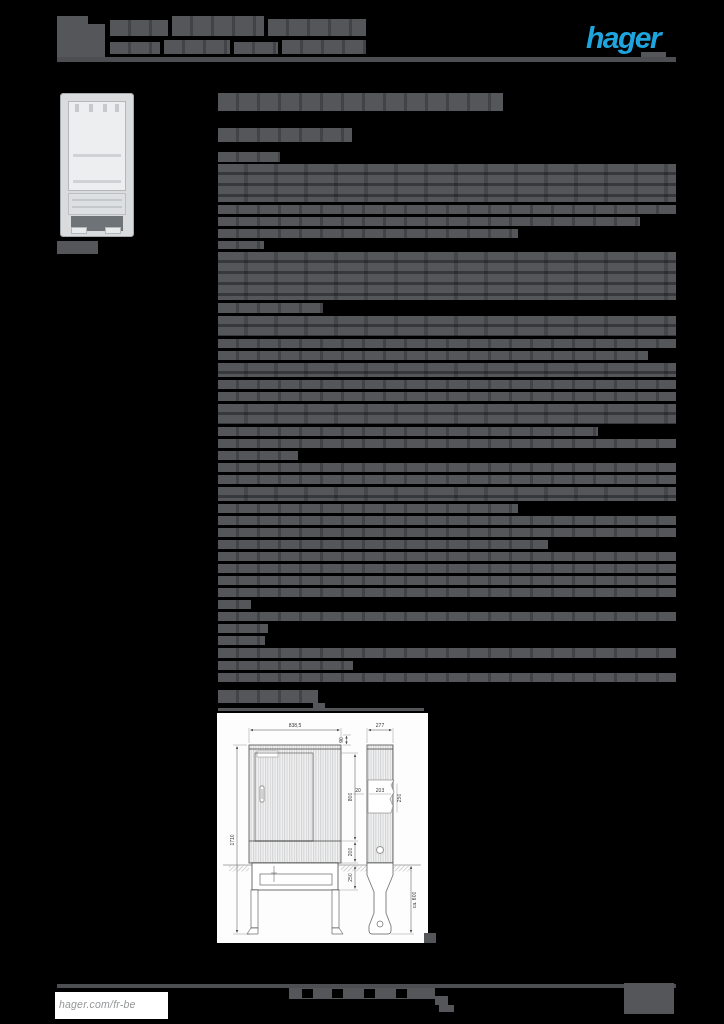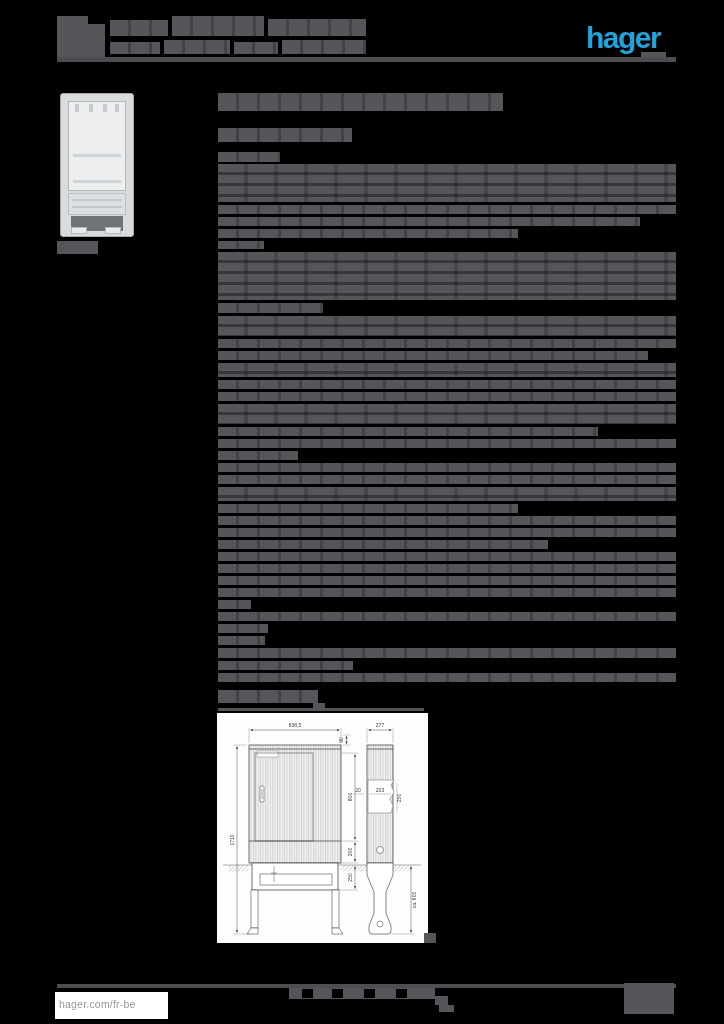--- a/index.html
+++ b/index.html
@@ -6,36 +6,36 @@
   .stage{position:relative;width:724px;height:1024px;background:#000;overflow:hidden;
          font-family:"Liberation Sans", sans-serif;}
   .red{position:absolute;background:#54565a;}
   .red.line{background-image:repeating-linear-gradient(90deg, transparent 0 18px, rgba(0,0,0,.22) 18px 21px);}
   .red.solid{background-image:
       repeating-linear-gradient(180deg, transparent 0 8px, rgba(0,0,0,.35) 8px 11px),
       repeating-linear-gradient(90deg, transparent 0 26px, rgba(0,0,0,.18) 26px 30px);}
   .rule{position:absolute;background:#4c4e51;}
   .logo{position:absolute;left:586px;top:22px;width:86px;height:34px;
         color:#1fa5de;font-weight:bold;font-size:30px;letter-spacing:-1.5px;
-        filter:blur(.6px);line-height:32px;}
+        filter:blur(.6px);line-height:32px;font-style:italic;}
   
   .photo{position:absolute;left:60px;top:93px;width:74px;height:144px;
          background:#d9dbdd;border:1px solid #a6abaf;border-radius:3px;box-sizing:border-box;}
   .ph-win{position:absolute;left:7px;top:7px;width:58px;height:90px;background:#eceeef;
           border:1px solid #b3b8bb;box-sizing:border-box;}
   .ph-rail{position:absolute;left:4px;width:48px;height:3px;background:#cfd3d5;}
   .ph-hinge{position:absolute;top:2px;width:4px;height:8px;background:#c6cacc;}
   .ph-mid{position:absolute;left:7px;top:99px;width:58px;height:22px;background:#dde0e2;
           border:1px solid #bcc0c3;box-sizing:border-box;}
   .ph-groove{position:absolute;left:3px;width:50px;height:2px;background:#c4c8ca;}
   .ph-open{position:absolute;left:10px;top:122px;width:52px;height:15px;background:#6e7377;}
   .ph-tab{position:absolute;bottom:2px;width:14px;height:5px;background:#e8eaec;border:1px solid #b3b8bb;}
   
   .panel{position:absolute;left:217px;top:713px;width:211px;height:230px;background:#fdfdfd;}
-  .whitebox{position:absolute;left:55px;top:992px;width:113px;height:27px;background:#fff;}
+  .whitebox{position:absolute;left:55px;top:992px;width:113px;height:27px;background:#fff;font-style:italic;}
   .weblink{position:absolute;left:4px;top:6px;font-size:10.5px;color:#96989a;letter-spacing:.2px;}
   .blk{position:absolute;background:#000;}
   svg text{fill:#3e3e3e;font-size:5px;font-family:"Liberation Sans",sans-serif;}
 </style>
 </head>
 <body>
 
 <div class="stage">
 
   <div class="red" style="left:57px;top:16px;width:31px;height:46px"></div>

